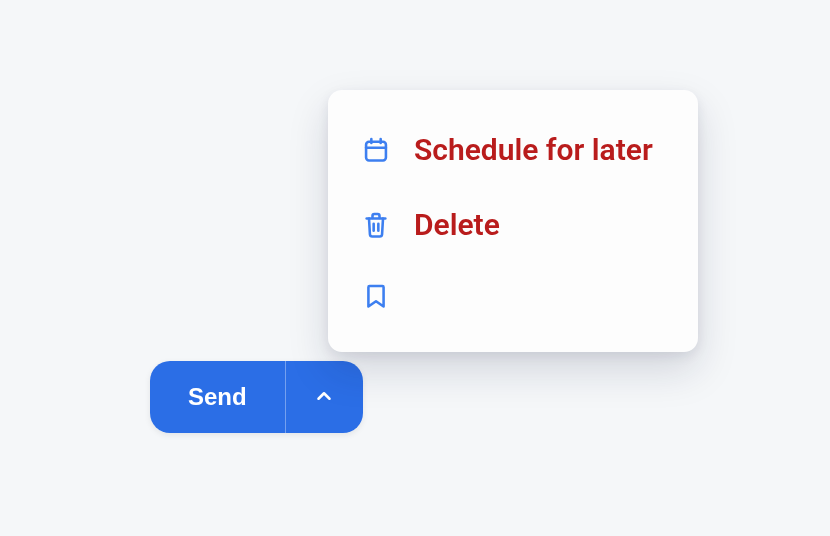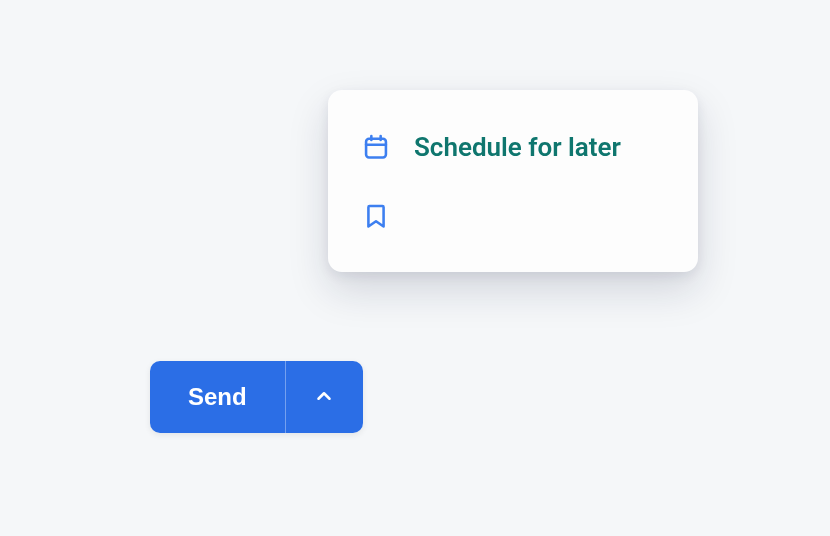--- a/index.html
+++ b/index.html
@@ -13,21 +13,21 @@
       background: #f5f7f9;
       font-family: -apple-system, BlinkMacSystemFont, 'Segoe UI', Roboto, sans-serif;
       position: relative;
       overflow: hidden;
     }
     .split-button {
       position: absolute;
       left: 150px;
       top: 361px;
       display: flex;
-      border-radius: 10px;
+      border-radius: 20px;
       overflow: hidden;
       box-shadow: 0 2px 6px rgba(0,0,0,0.08);
     }
     .send-btn {
       background: #2b6ee6;
       color: #fff;
       border: none;
       padding: 0 38px;
       height: 72px;
       font-size: 24px;
@@ -85,23 +85,23 @@
     .menu-icon svg {
       width: 28px;
       height: 28px;
       stroke: #3d7ff0;
       stroke-width: 2.2;
       fill: none;
       stroke-linecap: round;
       stroke-linejoin: round;
     }
     .menu-label {
-      font-size: 26px;
+      font-size: 30px;
       font-weight: 600;
-      color: #0f766e;
+      color: #b91c1c;
     }
   </style>
 </head>
 <body>
 
 <div class="split-button">
   <button class="send-btn">
     <span>Send</span>
   </button>
   <button class="chevron-btn">
@@ -121,17 +121,29 @@
         <line x1="3.5" y1="10" x2="20.5" y2="10"></line>
         <line x1="8" y1="2.5" x2="8" y2="6"></line>
         <line x1="16" y1="2.5" x2="16" y2="6"></line>
       </svg>
     </span>
     <span class="menu-label">Schedule for later</span>
   </div>
   <div class="menu-item">
     <span class="menu-icon">
       <svg viewBox="0 0 24 24">
+        <path d="M4 6.5 H20"></path>
+        <path d="M6 6.5 L6.8 20 A2 2 0 0 0 8.8 21.8 H15.2 A2 2 0 0 0 17.2 20 L18 6.5"></path>
+        <path d="M9 6 V4 A1.5 1.5 0 0 1 10.5 2.5 H13.5 A1.5 1.5 0 0 1 15 4 V6"></path>
+        <line x1="10" y1="11" x2="10" y2="17"></line>
+        <line x1="14" y1="11" x2="14" y2="17"></line>
+      </svg>
+    </span>
+    <span class="menu-label">Delete</span>
+  </div>
+  <div class="menu-item">
+    <span class="menu-icon">
+      <svg viewBox="0 0 24 24">
         <path d="M6.5 3.5 H17.5 A1 1 0 0 1 18.5 4.5 V21 L12 16.5 L5.5 21 V4.5 A1 1 0 0 1 6.5 3.5 Z"></path>
       </svg>
     </span>
   </div>
 </div>
 
 </body></html>

